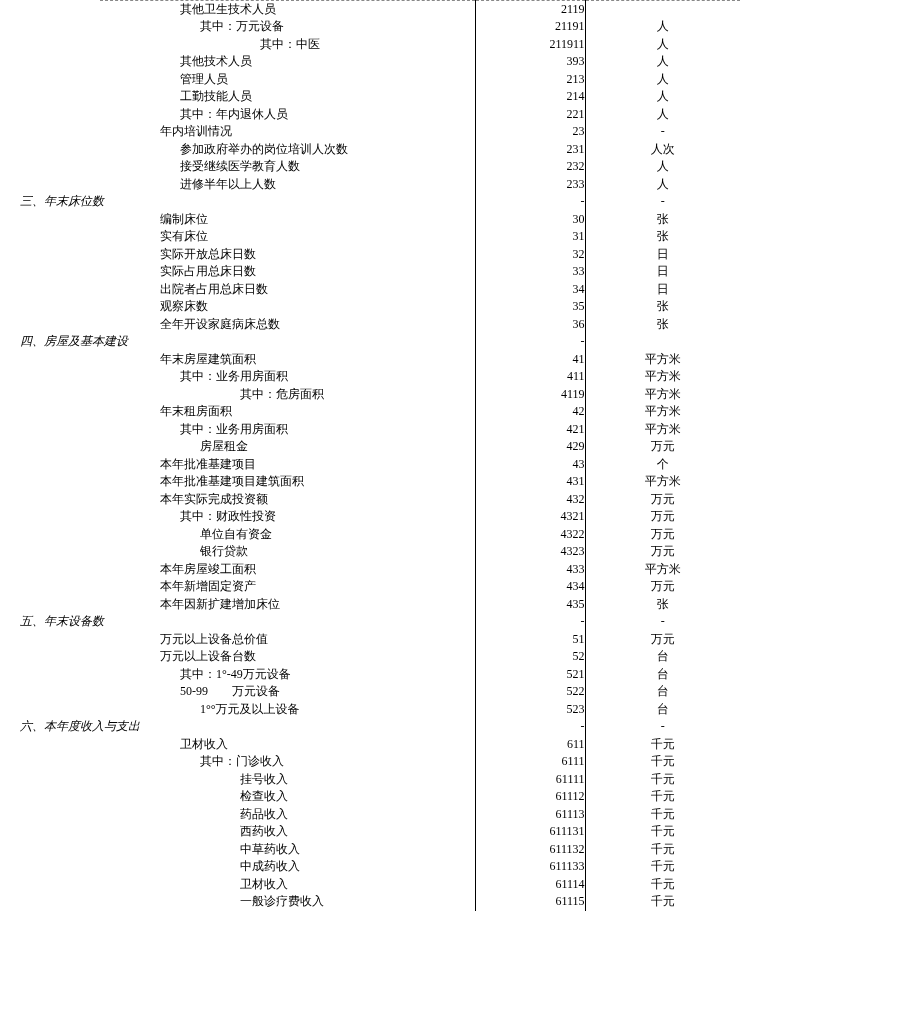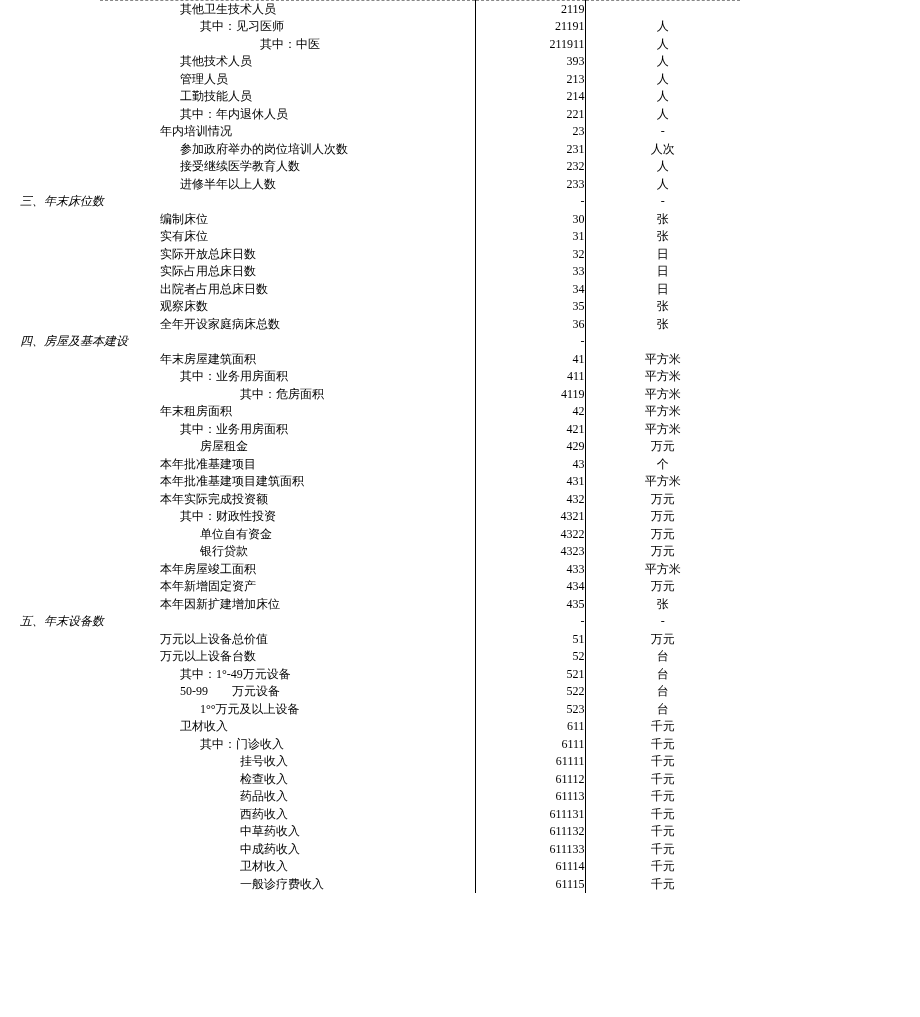--- a/index.html
+++ b/index.html
@@ -53,21 +53,21 @@
   <tbody id="table-body">
       <tr>
         <td class="col-name top-border">
           <span class="i1">其他卫生技术人员</span>
         </td>
         <td class="col-code top-border">2119</td>
         <td class="col-unit top-border"></td>
       </tr>
       <tr>
         <td class="col-name">
-          <span class="i2">其中：见习医师</span>
+          <span class="i2">其中：万元设备</span>
         </td>
         <td class="col-code">21191</td>
         <td class="col-unit">人</td>
       </tr>
       <tr>
         <td class="col-name">
           <span class="i4">其中：中医</span>
         </td>
         <td class="col-code">211911</td>
         <td class="col-unit">人</td>
@@ -330,20 +330,27 @@
         </td>
         <td class="col-code">522</td>
         <td class="col-unit">台</td>
       </tr>
       <tr>
         <td class="col-name">
           <span class="i2">1°°万元及以上设备</span>
         </td>
         <td class="col-code">523</td>
         <td class="col-unit">台</td>
+      </tr>
+      <tr>
+        <td class="col-name">
+          <span class="sec">六、本年度收入与支出</span>
+        </td>
+        <td class="col-code">-</td>
+        <td class="col-unit">-</td>
       </tr>
       <tr>
         <td class="col-name">
           <span class="i1">卫材收入</span>
         </td>
         <td class="col-code">611</td>
         <td class="col-unit">千元</td>
       </tr>
       <tr>
         <td class="col-name">

